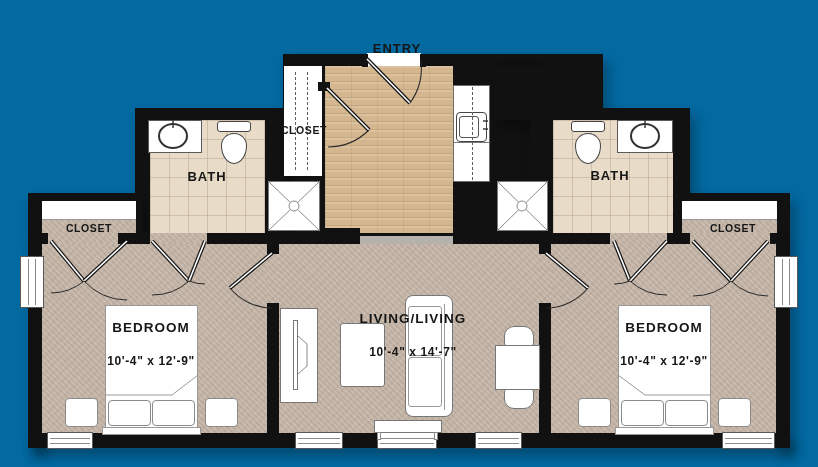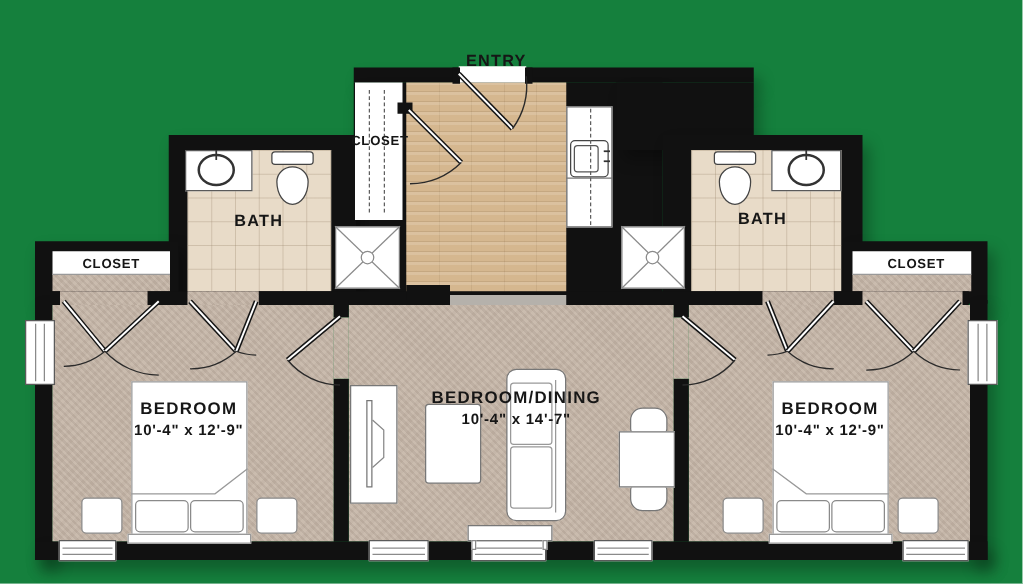--- a/index.html
+++ b/index.html
@@ -1,16 +1,16 @@
 <!DOCTYPE html>
 <html><head>
 <meta charset="utf-8">
 <style>
   html,body{margin:0;padding:0;background:#ffffff;}
-  #plan{position:relative;width:818px;height:467px;background:#15803d;overflow:hidden;
+  #plan{position:relative;width:818px;height:467px;background:#0369a1;overflow:hidden;
         font-family:"Liberation Sans",sans-serif;}
   .abs{position:absolute;box-sizing:border-box;}
   .wall{background:#111111;z-index:1;}
   .sh{box-shadow:5px 8px 12px rgba(0,0,0,0.30);}
   .wallover{background:#111111;z-index:3;}
   .floor{z-index:2;}
   .over{z-index:4;}
   .tile{background-color:#e8dbc8;
         background-image:linear-gradient(rgba(160,140,115,0.35) 1px,transparent 1px),
                          linear-gradient(90deg,rgba(160,140,115,0.35) 1px,transparent 1px);
@@ -21,21 +21,21 @@
   .carpet{background-color:#c7b8aa;
         background-image:repeating-linear-gradient(45deg,rgba(255,255,255,0.05) 0 2px,rgba(0,0,0,0.045) 2px 4px),
                          repeating-linear-gradient(-45deg,rgba(120,100,85,0.07) 0 3px,transparent 3px 6px);}
   .white{background:#ffffff;}
   .fix{background:#ffffff;border:1px solid #5a5a5a;z-index:4;}
   .furn{background:#ffffff;border:1px solid #8a8a8a;z-index:4;}
   .thresh{background:#b5b1ab;z-index:4;}
   .dash{border-left:1px dashed #5f5f5f;z-index:4;width:0;}
   .label{position:absolute;transform:translate(-50%,-50%);white-space:nowrap;z-index:6;
          color:#161616;font-weight:700;letter-spacing:1px;}
-  .label.small{letter-spacing:0.6px;}
+  .label.small{letter-spacing:0.6px;margin-top:17px;}
   svg.overlay{position:absolute;left:0;top:0;z-index:5;pointer-events:none;}
   .winline{position:absolute;background:#8a8a8a;}
 </style>
 </head>
 <body>
 
 <div id="plan">
 
   <div class="abs wall sh" style="left:283px;top:54px;width:320px;height:12px"></div>
   <div class="abs wall sh" style="left:283px;top:66px;width:247px;height:177px"></div>
@@ -243,16 +243,16 @@
   <div class="label" style="left:397px;top:48px;font-size:13px">ENTRY</div>
   <div class="label small" style="left:304px;top:113px;font-size:10.5px">CLOSET</div>
   <div class="label" style="left:207px;top:176px;font-size:13px">BATH</div>
   <div class="label" style="left:610px;top:175px;font-size:13px">BATH</div>
   <div class="label small" style="left:89px;top:211px;font-size:10.5px">CLOSET</div>
   <div class="label small" style="left:733px;top:211px;font-size:10.5px">CLOSET</div>
   <div class="label" style="left:151px;top:327px;font-size:13.5px">BEDROOM</div>
   <div class="label small" style="left:151px;top:344px;font-size:12px">10'-4" x 12'-9"</div>
   <div class="label" style="left:664px;top:327px;font-size:13.5px">BEDROOM</div>
   <div class="label small" style="left:664px;top:344px;font-size:12px">10'-4" x 12'-9"</div>
-  <div class="label" style="left:413px;top:318px;font-size:13.5px">BEDROOM/DINING</div>
+  <div class="label" style="left:413px;top:318px;font-size:13.5px">LIVING/LIVING</div>
   <div class="label small" style="left:413px;top:335px;font-size:12px">10'-4" x 14'-7"</div>
 
 </div>
 
 </body></html>

